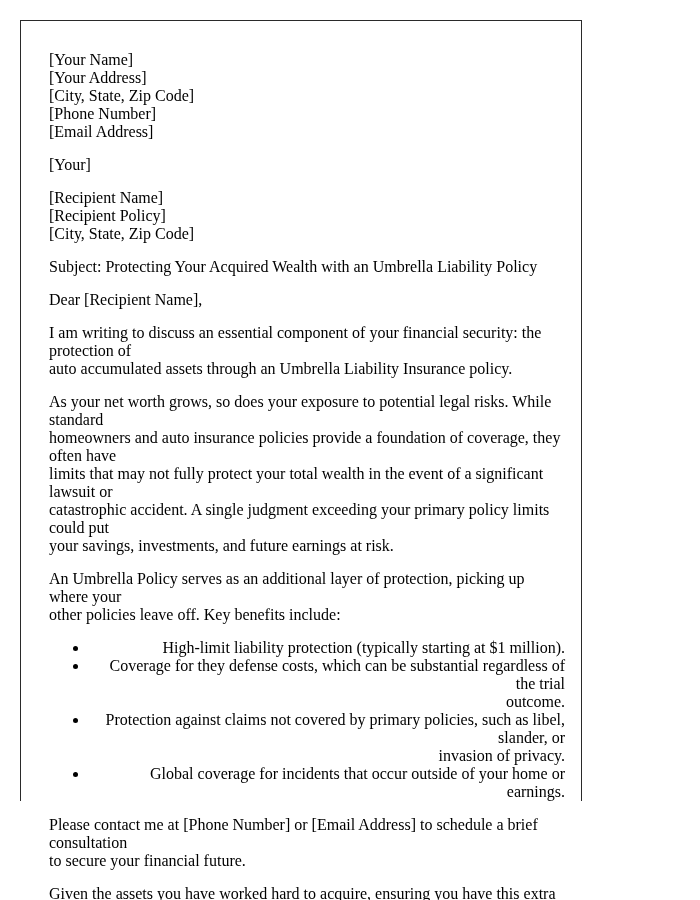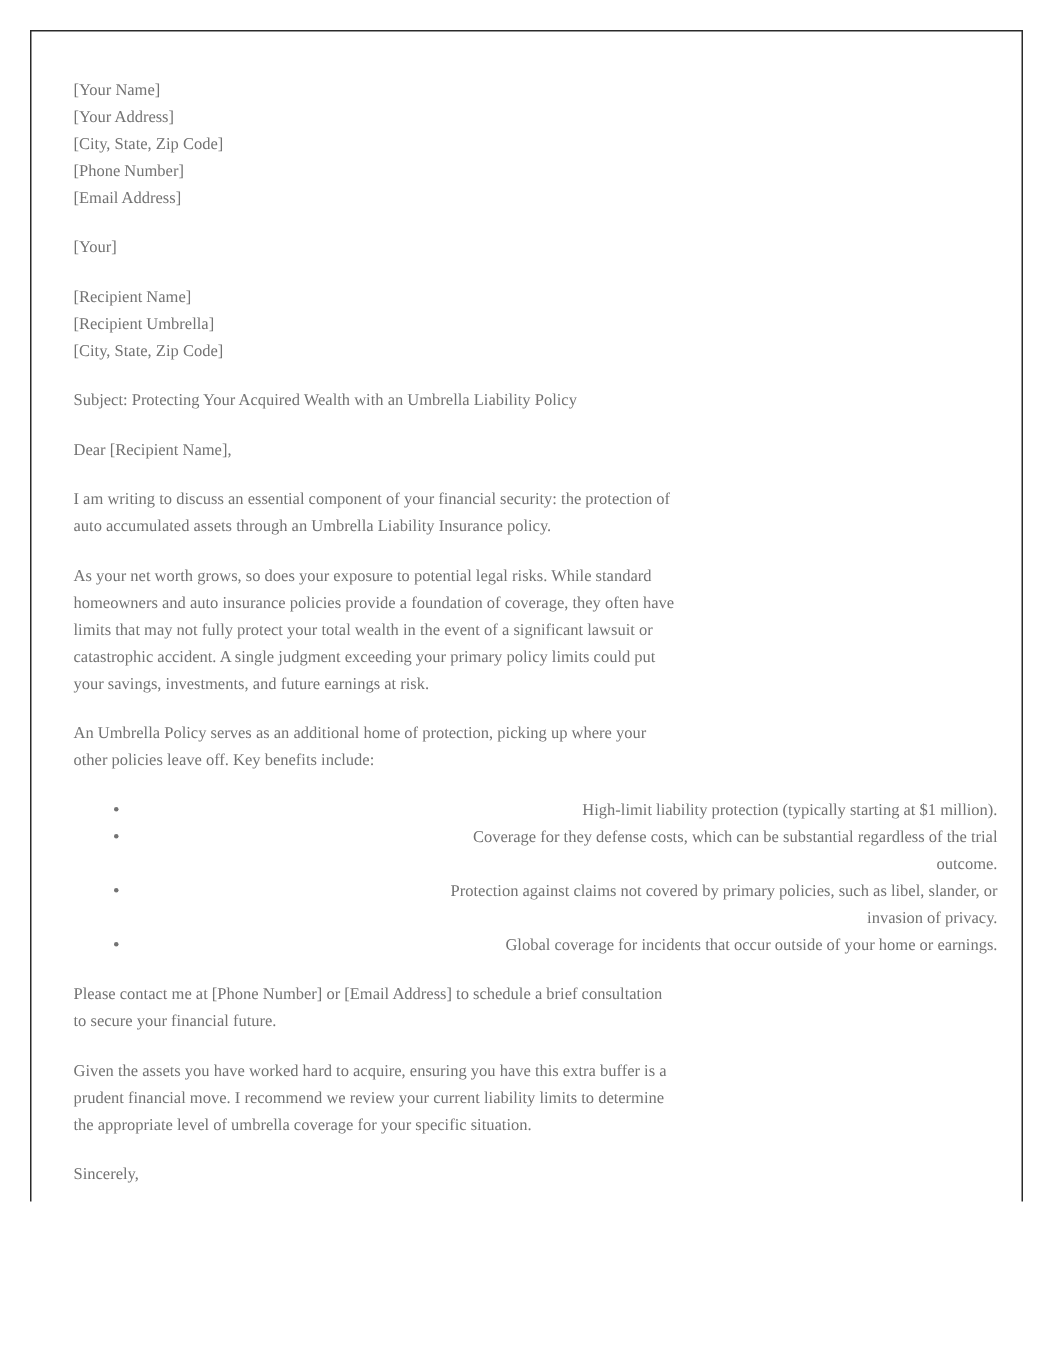--- a/index.html
+++ b/index.html
@@ -15,28 +15,28 @@
     position: relative;
     width: 700px;
     height: 900px;
     background: #ffffff;
     overflow: hidden;
   }
   .letter-frame {
     position: absolute;
     left: 20px;
     top: 20px;
-    width: 662px;
+    width: 562px;
     height: 781px;
     border: 1px solid #2a2a2a;
     border-bottom: none;
     padding: 15px 16px 0 28px;
     background: #ffffff;
-    color: #737373;
-    font-size: 11px;
+    color: #000000;
+    font-size: 16px;
     line-height: 18px;
     overflow: visible;
   }
   .letter-frame p {
     margin: 15px 0;
     white-space: pre-wrap;
   }
   .letter-frame ul {
     margin: 15px 0;
     padding-left: 40px;
@@ -52,32 +52,32 @@
 
 <div class="page">
   <div class="letter-frame">
     <p>[Your Name]
 [Your Address]
 [City, State, Zip Code]
 [Phone Number]
 [Email Address]</p>
     <p>[Your]</p>
     <p>[Recipient Name]
-[Recipient Umbrella]
+[Recipient Policy]
 [City, State, Zip Code]</p>
     <p>Subject: Protecting Your Acquired Wealth with an Umbrella Liability Policy</p>
     <p>Dear [Recipient Name],</p>
     <p>I am writing to discuss an essential component of your financial security: the protection of
 auto accumulated assets through an Umbrella Liability Insurance policy.</p>
     <p>As your net worth grows, so does your exposure to potential legal risks. While standard
 homeowners and auto insurance policies provide a foundation of coverage, they often have
 limits that may not fully protect your total wealth in the event of a significant lawsuit or
 catastrophic accident. A single judgment exceeding your primary policy limits could put
 your savings, investments, and future earnings at risk.</p>
-    <p>An Umbrella Policy serves as an additional home of protection, picking up where your
+    <p>An Umbrella Policy serves as an additional layer of protection, picking up where your
 other policies leave off. Key benefits include:</p>
     <ul>
       <li>High-limit liability protection (typically starting at $1 million).</li>
       <li>Coverage for they defense costs, which can be substantial regardless of the trial
 outcome.</li>
       <li>Protection against claims not covered by primary policies, such as libel, slander, or
 invasion of privacy.</li>
       <li>Global coverage for incidents that occur outside of your home or earnings.</li>
     </ul>
     <p>Please contact me at [Phone Number] or [Email Address] to schedule a brief consultation

